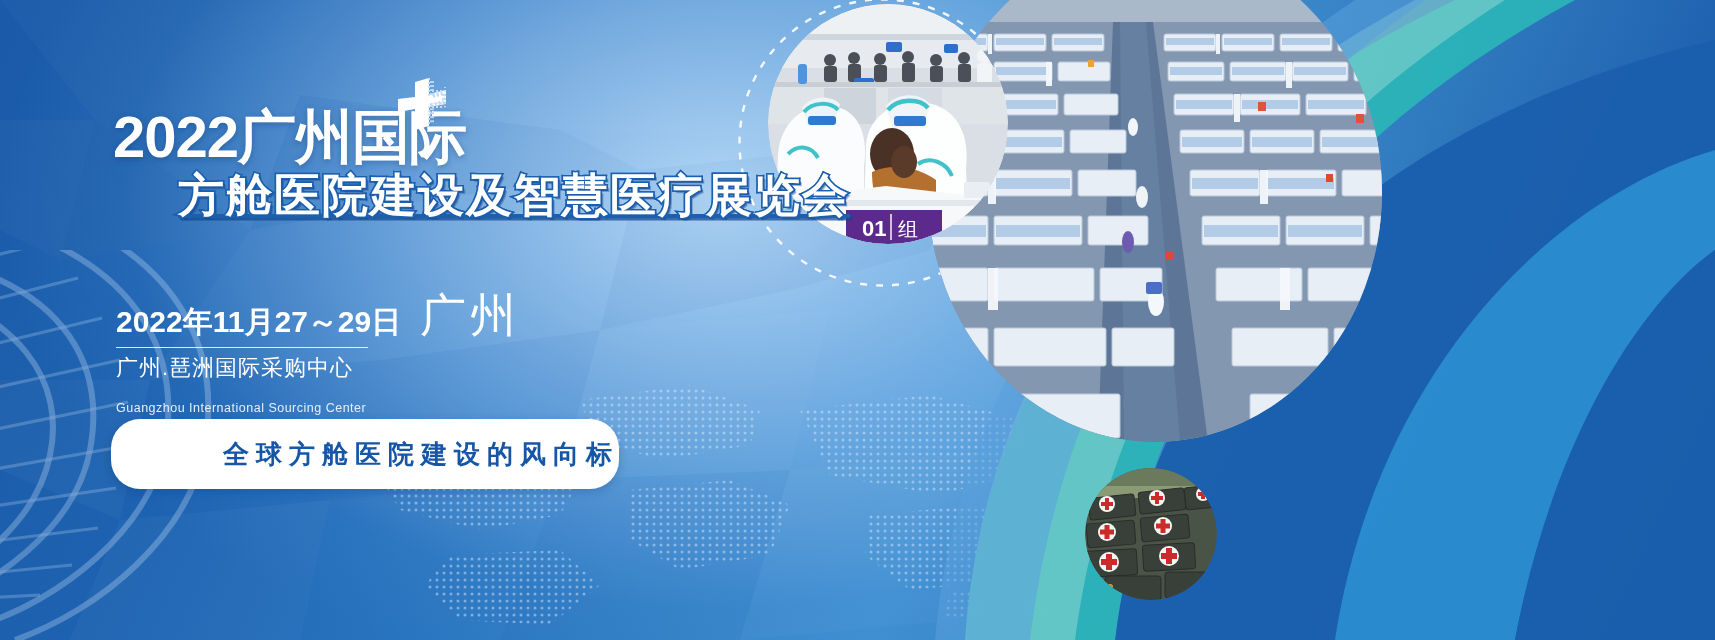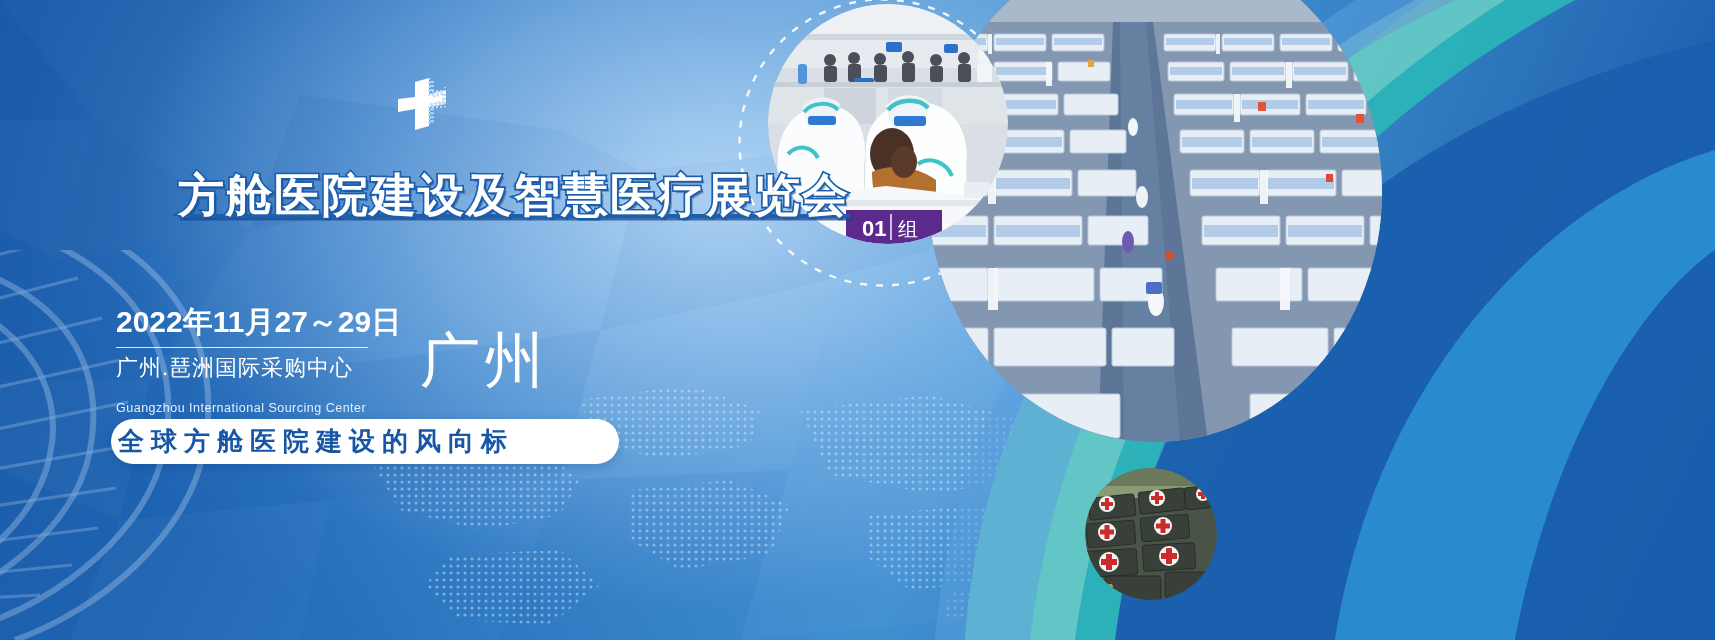--- a/index.html
+++ b/index.html
@@ -72,28 +72,28 @@
   .dateblock{ position:absolute; left:116px; top:303px; width:258px; }
   .dateline{
     font-size:30px; color:#ffffff; letter-spacing:0px; white-space:nowrap;
     font-weight:700; line-height:1.25;text-align:center;
   }
   .rule{ height:1.5px; background:rgba(255,255,255,.85); margin:6px 0 5px 0; width:252px; }
   .venue-cn{ font-size:22px; color:#ffffff; letter-spacing:1px; white-space:nowrap; }
   .venue-en{ font-size:12.5px; color:#e3efff; letter-spacing:.5px; margin-top:18px; white-space:nowrap; }
 
   .cityblock{ position:absolute; left:420px; top:292px; }
-  .city-cn{ font-size:60px; color:#ffffff; font-weight:500; line-height:1; letter-spacing:4px;margin-top:39px; }
+  .city-cn{ font-size:46px; color:#ffffff; font-weight:500; line-height:1; letter-spacing:4px; }
   .city-en{ font-size:38px; color:#ffffff; font-weight:400; line-height:1; letter-spacing:2px; margin-top:11px; }
 
   .slogan-pill{
     position:absolute; left:111px; top:419px;
-    width:508px; height:45px; border-radius:29px;
+    width:508px; height:70px; border-radius:29px;
     background:#ffffff;
-    display:flex; align-items:center; justify-content:flex-start;
+    display:flex; align-items:center; justify-content:flex-end;
     box-shadow:0 3px 10px rgba(10,45,100,.22);
   }
   .slogan-text{
     font-size:26px; font-weight:bold; color:#1656a6;
     letter-spacing:7px; text-indent:7px; white-space:nowrap;
   }
 </style>
 </head>
 <body>
 
@@ -472,20 +472,21 @@
                 <rect x="-3" y="-8" width="6" height="16" fill="#cc2b2b"></rect>
               </g>
           </g>
 
           <rect x="0" y="116" width="28" height="16" rx="3" fill="#d9a22b"></rect>
         </g>
       </g>
     </svg>
   </div>
 
+  <div class="title1">2022广州国际</div>
 
   <svg class="crosslogo" viewBox="0 0 52 58">
     <defs>
       <pattern id="pxdots" width="4" height="4" patternUnits="userSpaceOnUse">
         <rect width="2" height="2" fill="#cfe4fb"></rect>
       </pattern>
     </defs>
     <path d="M19,4 L33,0 L33,16 L50,12 L50,26 L33,29 L33,48 L19,52 L19,31 L2,34 L2,21 L19,19 Z" fill="#ffffff"></path>
     <path d="M33,0 L33,16 L50,12 L50,26 L33,29 L33,48" fill="none" stroke="url(#pxdots)" stroke-width="6" opacity="0.9"></path>
     <path d="M36,3 L36,18 L48,15 L48,24 L36,27 L36,45" fill="none" stroke="#bcd9f7" stroke-width="4" stroke-dasharray="2 2" opacity="0.95"></path>

